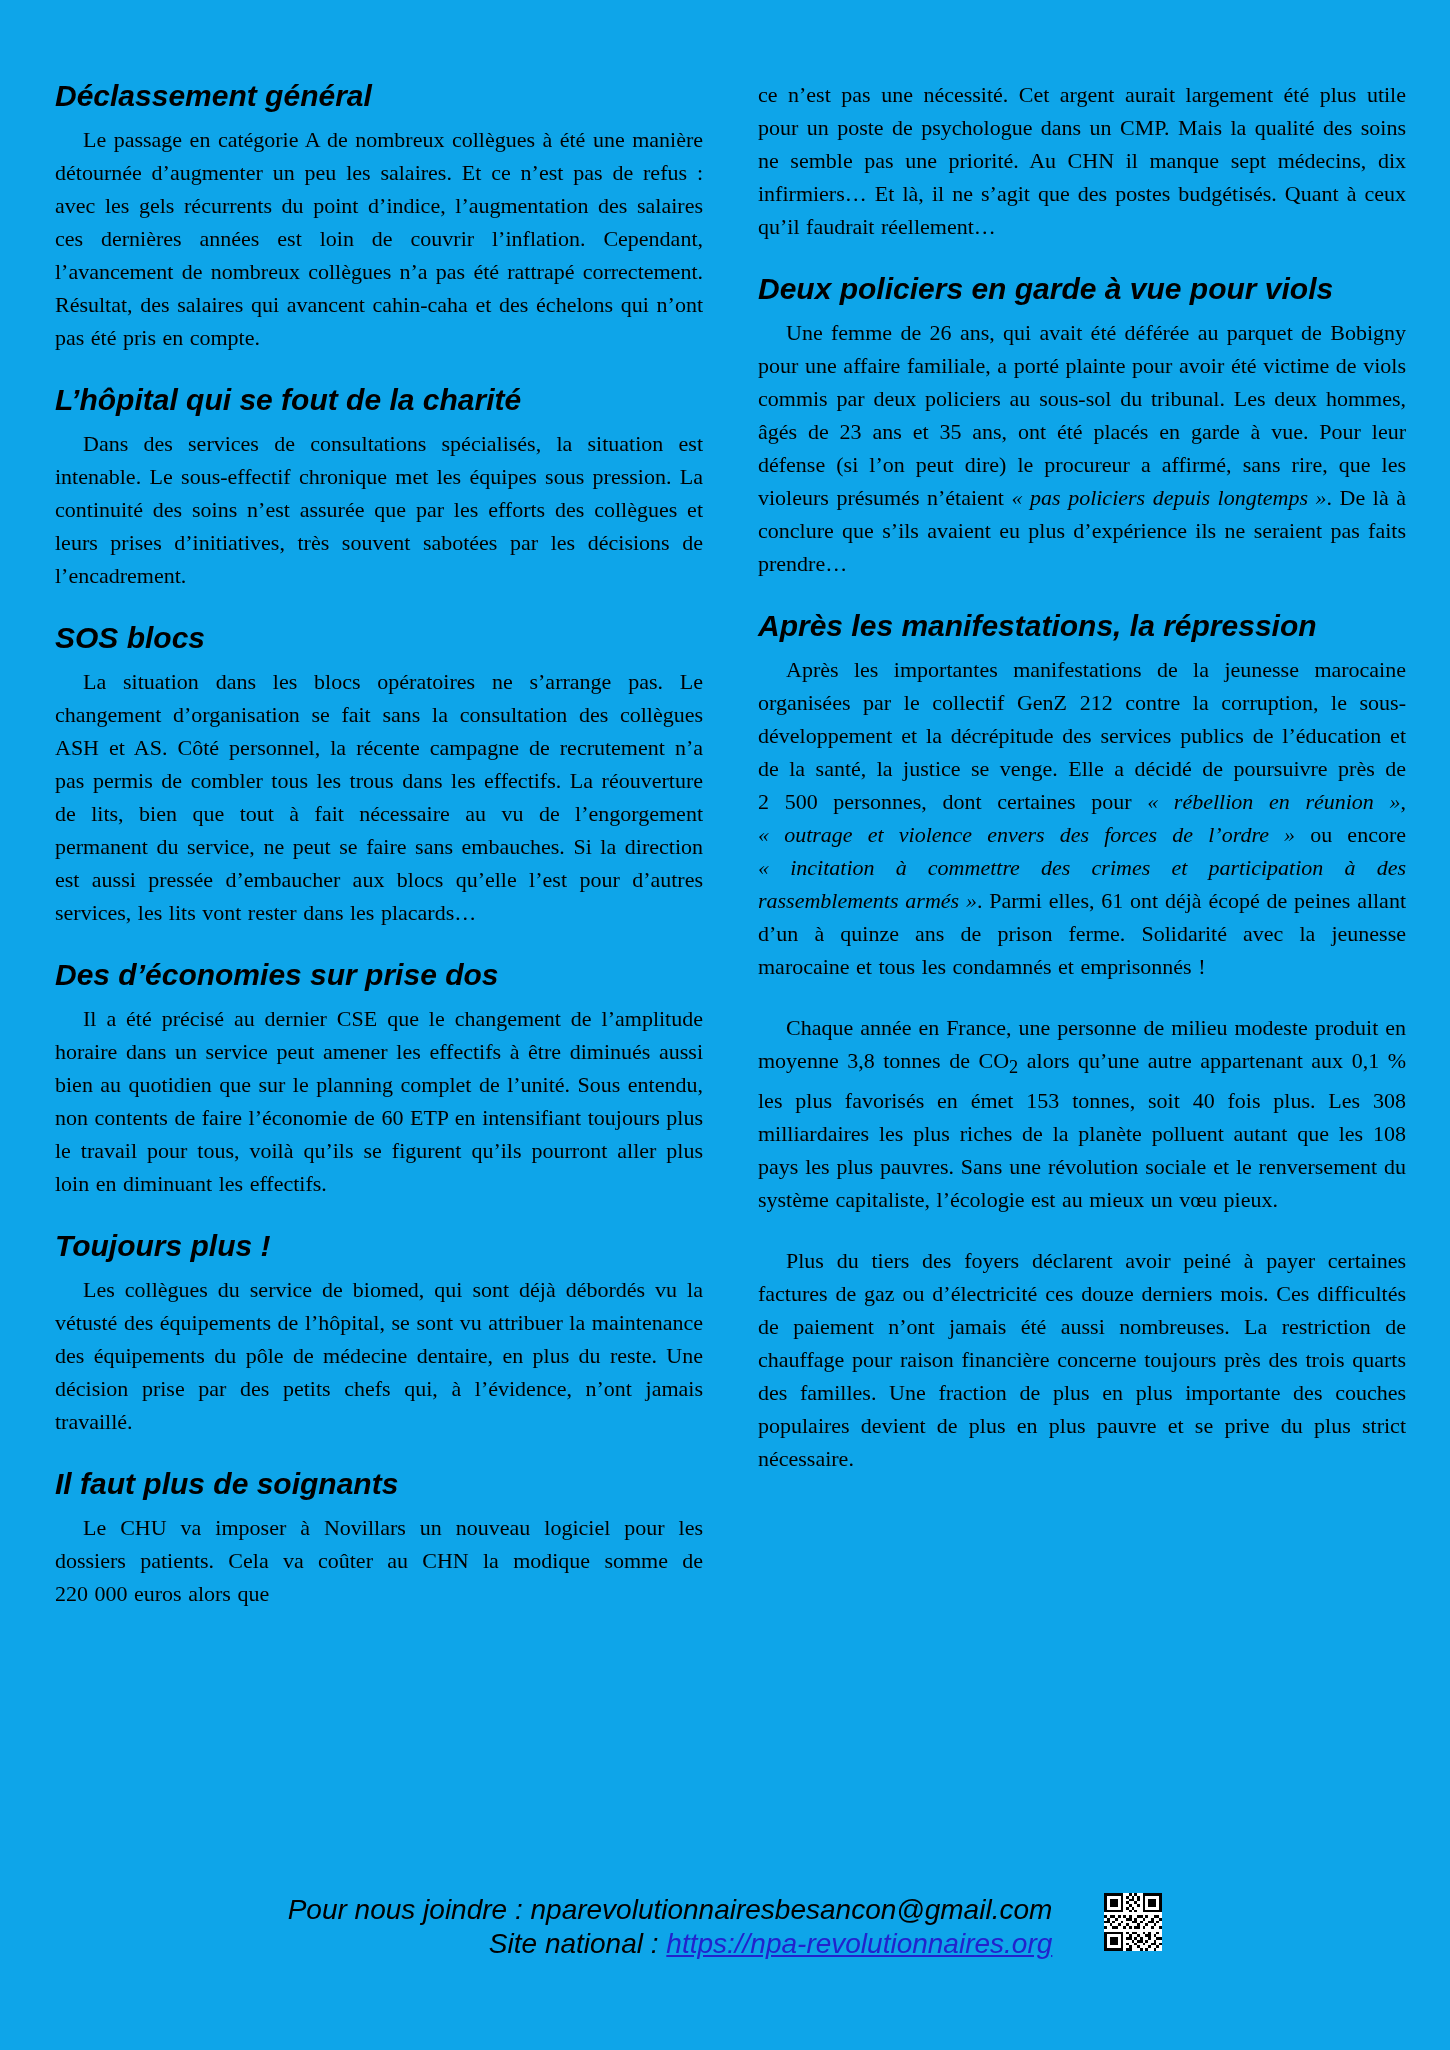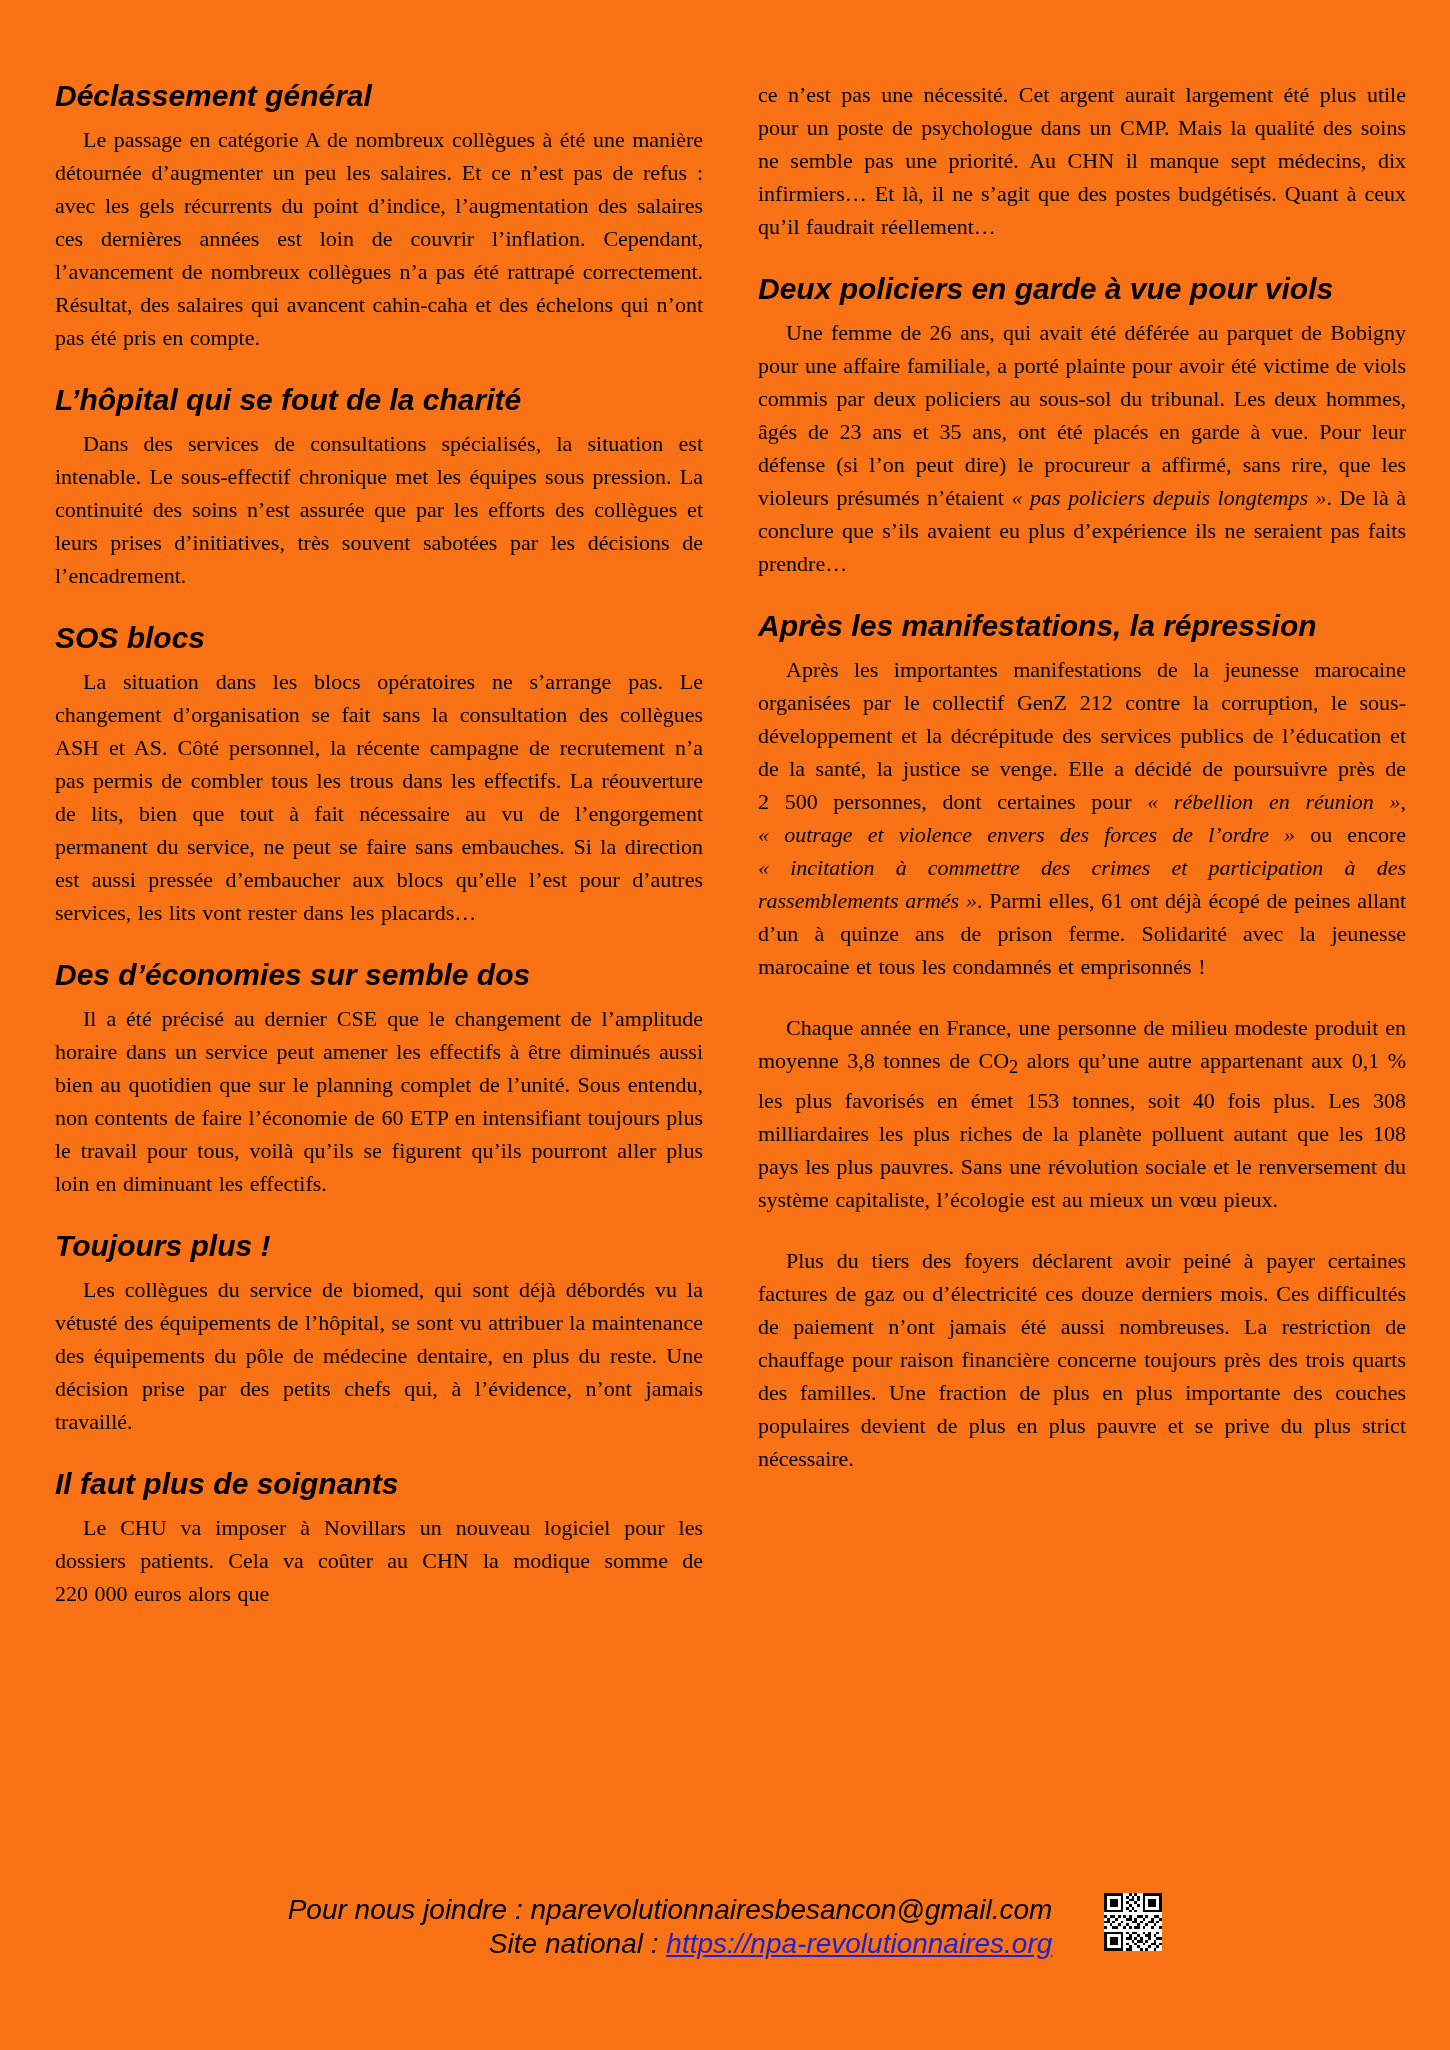--- a/index.html
+++ b/index.html
@@ -35,21 +35,21 @@
     font-family:"Liberation Sans", sans-serif;
     font-style:italic; font-size:28px; line-height:34px;gap:40px;
   }
   .footer-text { text-align:right; }
   .footer a { text-decoration:underline; }
   .qr { margin-left:12px; width:58px; height:58px; flex:0 0 auto; }
 </style>
 </head>
 <body>
 
-<div class="page" style="background: #f97316; color: rgb(0, 0, 0);">
+<div class="page" style="background: #0ea5e9; color: rgb(0, 0, 0);">
 
   <div class="columns">
 
     <div class="col">
 
       <div class="article">
         <h2 class="article-title">Déclassement général</h2>
         <p class="body-par"><span>Le passage en catégorie A de nombreux collègues à été une manière détournée d’augmenter un peu les salaires. Et ce n’est pas de refus&nbsp;: avec les gels récurrents du point d’indice, l’augmentation des salaires ces dernières années est loin de couvrir l’inflation. Cependant, l’avancement de nombreux collègues n’a pas été rattrapé correctement. Résultat, des salaires qui avancent cahin-caha et des échelons qui n’ont pas été pris en compte.</span></p>
       </div>
 
@@ -57,21 +57,21 @@
         <h2 class="article-title">L’hôpital qui se fout de la charité</h2>
         <p class="body-par"><span>Dans des services de consultations spécialisés, la situation est intenable. Le sous-effectif chronique met les équipes sous pression. La continuité des soins n’est assurée que par les efforts des collègues et leurs prises d’initiatives, très souvent sabotées par les décisions de l’encadrement.</span></p>
       </div>
 
       <div class="article">
         <h2 class="article-title">SOS blocs</h2>
         <p class="body-par"><span>La situation dans les blocs opératoires ne s’arrange pas. Le changement d’organisation se fait sans la consultation des collègues ASH et AS. Côté personnel, la récente campagne de recrutement n’a pas permis de combler tous les trous dans les effectifs. La réouverture de lits, bien que tout à fait nécessaire au vu de l’engorgement permanent du service, ne peut se faire sans embauches. Si la direction est aussi pressée d’embaucher aux blocs qu’elle l’est pour d’autres services, les lits vont rester dans les placards…</span></p>
       </div>
 
       <div class="article">
-        <h2 class="article-title">Des d’économies sur semble dos</h2>
+        <h2 class="article-title">Des d’économies sur prise dos</h2>
         <p class="body-par"><span>Il a été précisé au dernier CSE que le changement de l’amplitude horaire dans un service peut amener les effectifs à être diminués aussi bien au quotidien que sur le planning complet de l’unité. Sous entendu, non contents de faire l’économie de 60 ETP en intensifiant toujours plus le travail pour tous, voilà qu’ils se figurent qu’ils pourront aller plus loin en diminuant les effectifs.</span></p>
       </div>
 
       <div class="article">
         <h2 class="article-title">Toujours plus !</h2>
         <p class="body-par"><span>Les collègues du service de biomed, qui sont déjà débordés vu la vétusté des équipements de l’hôpital, se sont vu attribuer la maintenance des équipements du pôle de médecine dentaire, en plus du reste. Une décision prise par des petits chefs qui, à l’évidence, n’ont jamais travaillé.</span></p>
       </div>
 
       <div class="article">
         <h2 class="article-title">Il faut plus de soignants</h2>

